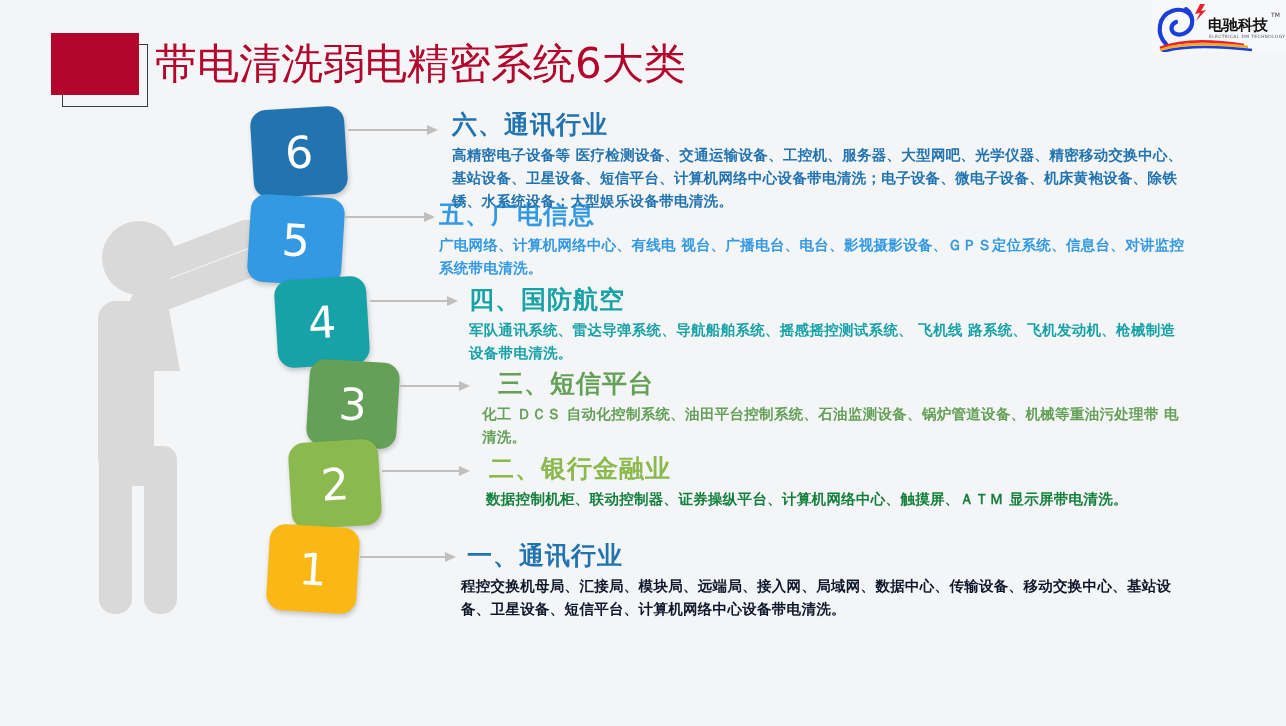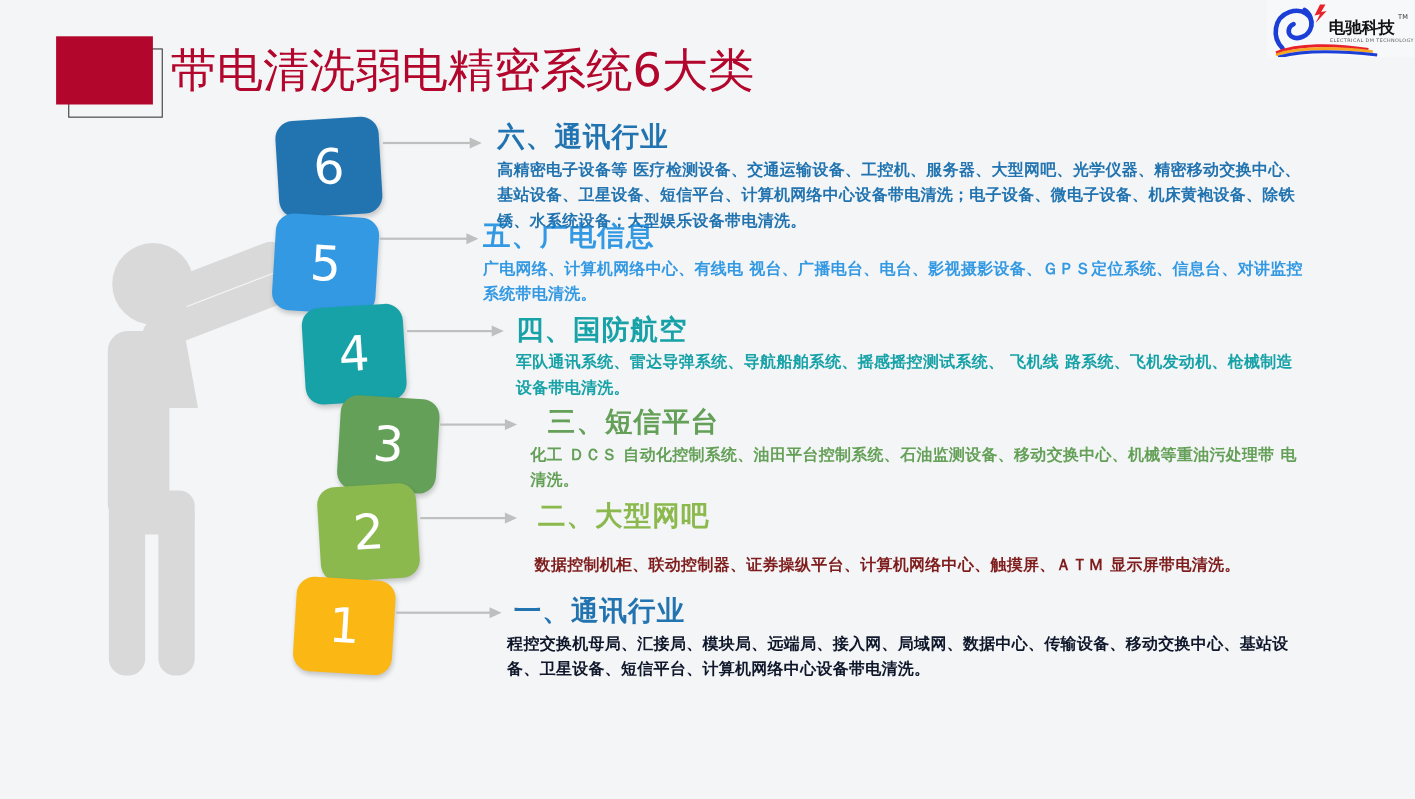--- a/index.html
+++ b/index.html
@@ -240,26 +240,26 @@
     <div class="section-body" style="margin-top: 4px; color: rgb(34, 116, 176);">高精密电子设备等 医疗检测设备、交通运输设备、工控机、服务器、大型网吧、光学仪器、精密移动交换中心、基站设备、卫星设备、短信平台、计算机网络中心设备带电清洗；电子设备、微电子设备、机床黄袍设备、除铁锈、水系统设备；大型娱乐设备带电清洗。</div>
   </div>
 
   <div class="section" style="left:469px; top:285px; width:718px;">
     <div class="section-heading" style="color: rgb(23, 162, 168);">四、国防航空</div>
     <div class="section-body" style="margin-top: 4px; color: rgb(23, 162, 168);">军队通讯系统、雷达导弹系统、导航船舶系统、摇感摇控测试系统、 飞机线 路系统、飞机发动机、枪械制造设备带电清洗。</div>
   </div>
 
   <div class="section" style="left:498px; top:369px; width:690px;">
     <div class="section-heading" style="color: rgb(100, 160, 87);">三、短信平台</div>
-    <div class="section-body" style="margin-top: 4px; margin-left: -16px; color: rgb(100, 160, 87);">化工 ＤＣＳ 自动化控制系统、油田平台控制系统、石油监测设备、移动交换中心、机械等重油污处理带 电清洗。</div>
+    <div class="section-body" style="margin-top: 4px; margin-left: -16px; color: rgb(100, 160, 87);">化工 ＤＣＳ 自动化控制系统、油田平台控制系统、石油监测设备、锅炉管道设备、机械等重油污处理带 电清洗。</div>
   </div>
 
   <div class="section" style="left:489px; top:454px; width:700px;">
-    <div class="section-heading" style="color: rgb(140, 185, 78);">二、大型网吧</div>
-    <div class="section-body" style="margin-top: 19px; margin-left: -3px; color: #7f1d1d;">数据控制机柜、联动控制器、证券操纵平台、计算机网络中心、触摸屏、ＡＴＭ 显示屏带电清洗。</div>
+    <div class="section-heading" style="color: rgb(140, 185, 78);">二、银行金融业</div>
+    <div class="section-body" style="margin-top: 4px; margin-left: -3px; color: #15803d;">数据控制机柜、联动控制器、证券操纵平台、计算机网络中心、触摸屏、ＡＴＭ 显示屏带电清洗。</div>
   </div>
 
   <div class="section" style="left:467px; top:541px; width:720px;">
     <div class="section-heading" style="color: rgb(34, 116, 176);">一、通讯行业</div>
     <div class="section-body" style="margin-top: 4px; margin-left: -6px; color: #0f172a;">程控交换机母局、汇接局、模块局、远端局、接入网、局域网、数据中心、传输设备、移动交换中心、基站设备、卫星设备、短信平台、计算机网络中心设备带电清洗。</div>
   </div>
 
 </div>
 
 </body></html>

